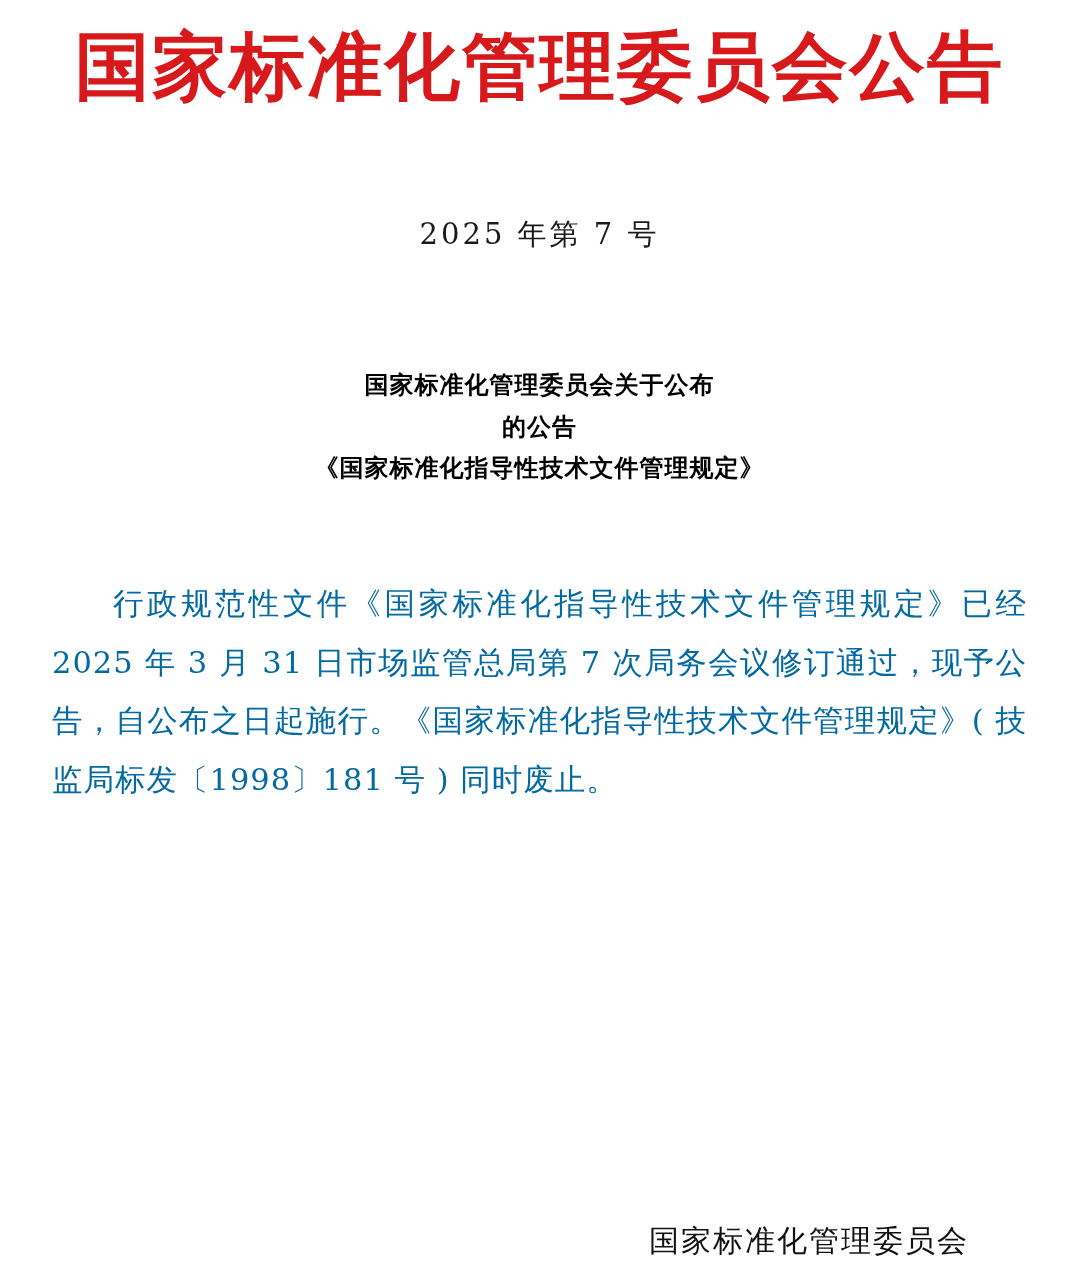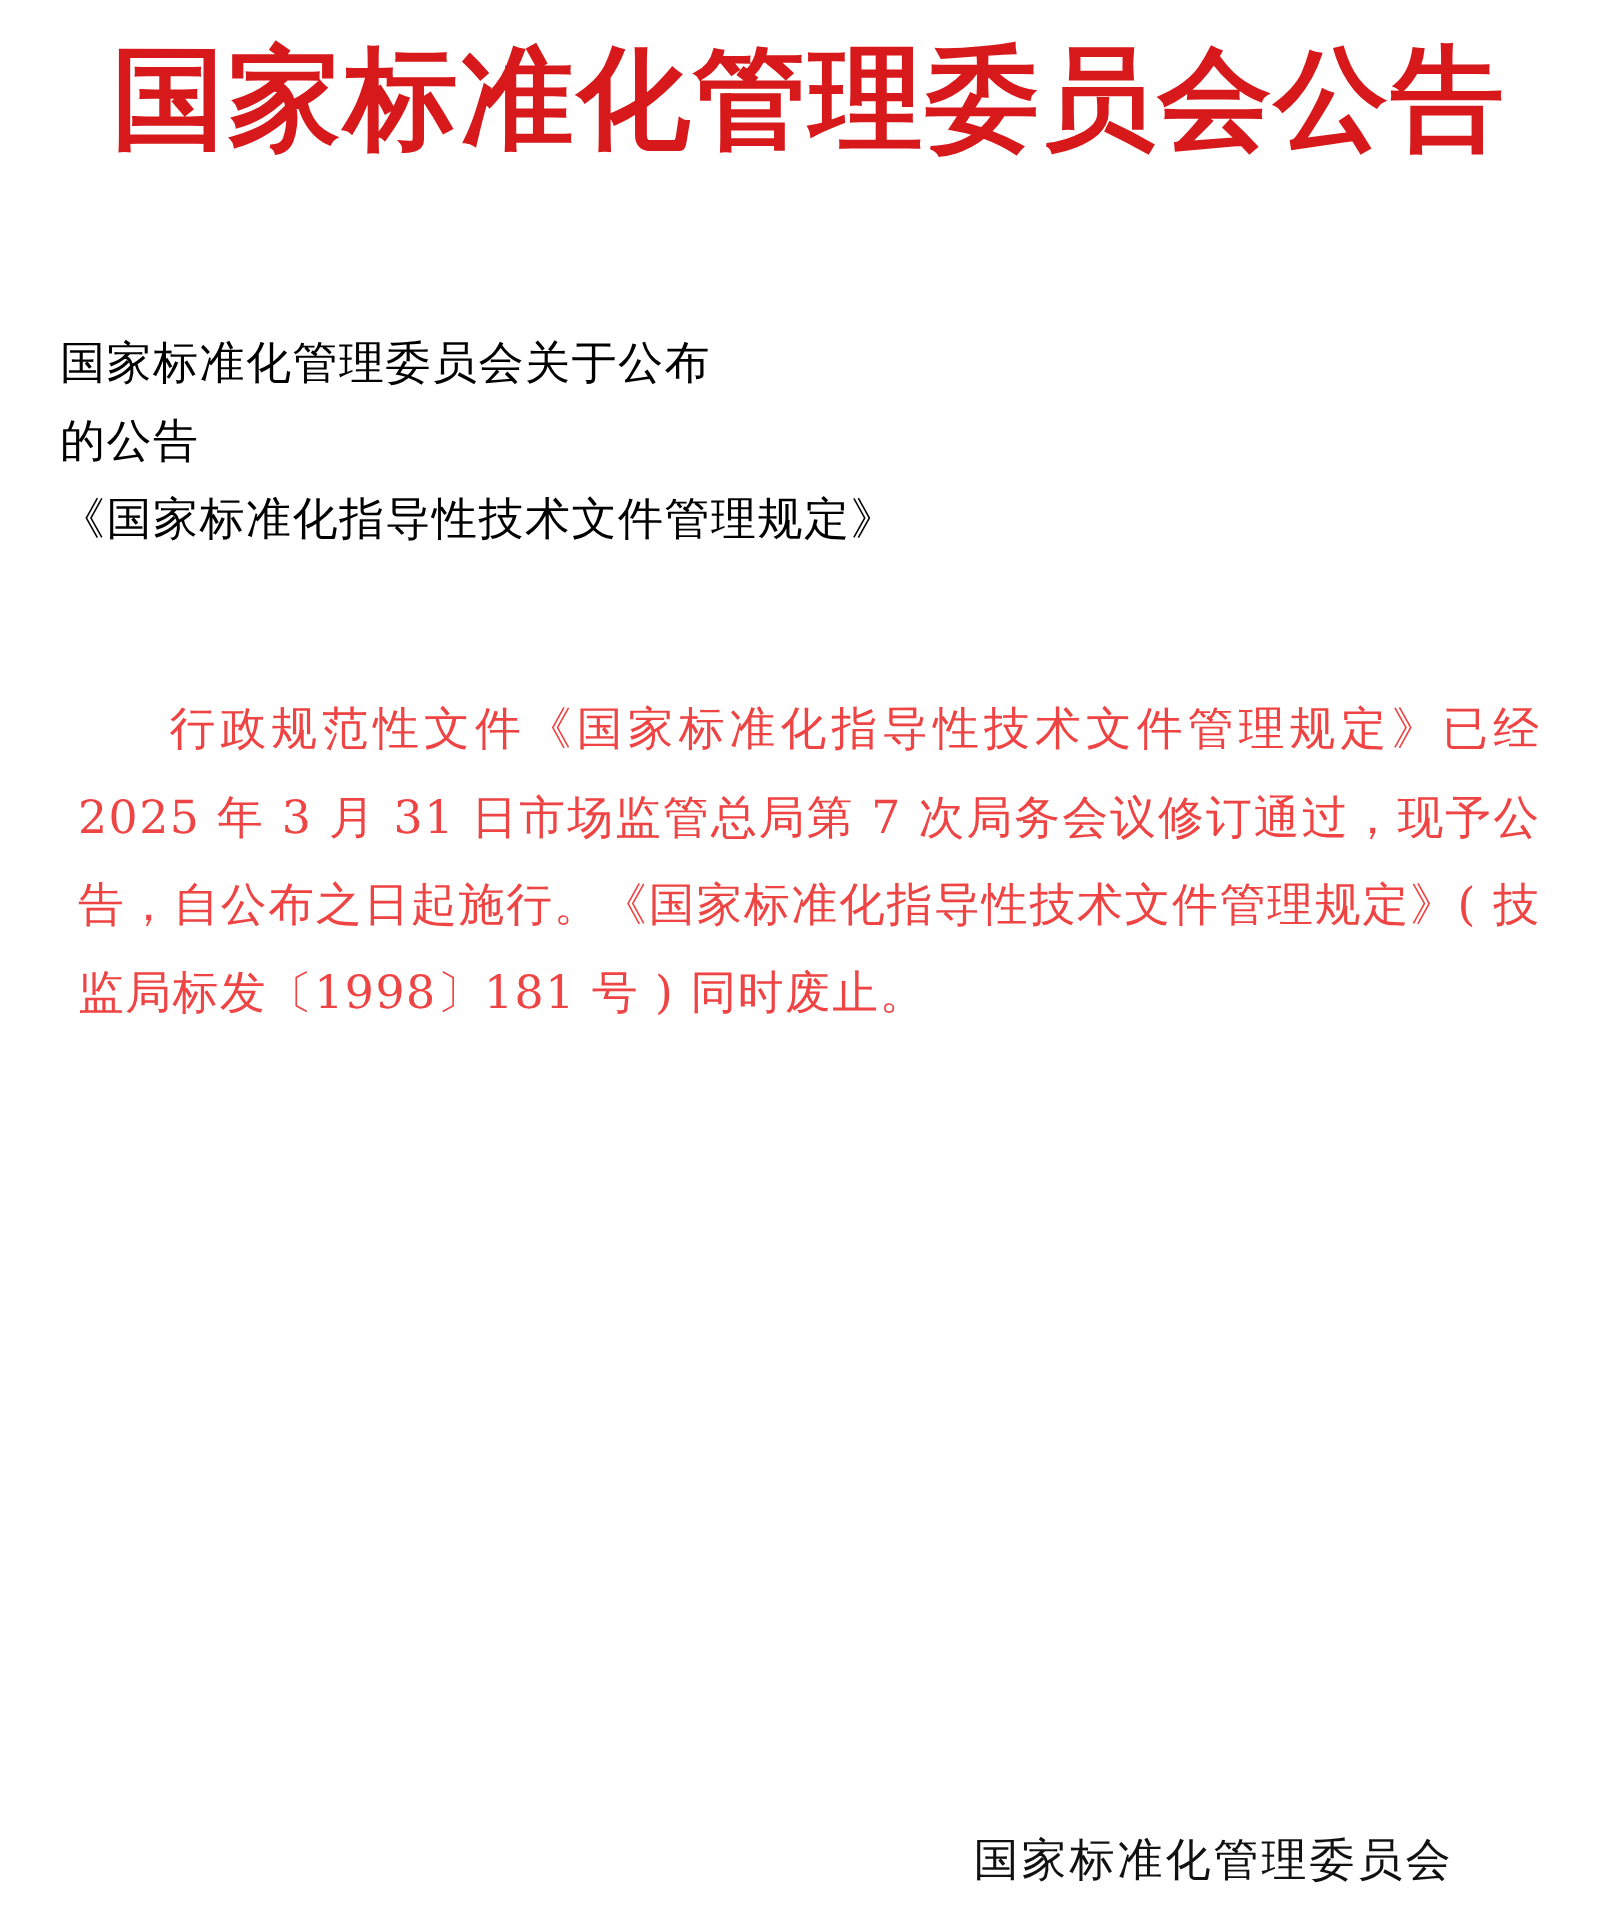--- a/index.html
+++ b/index.html
@@ -42,42 +42,43 @@
   .issue-no {
     text-align: center;
     font-size: 29px;
     letter-spacing: 3px;
     margin-top: 108px;
     color: #1a1a1a;
   }
 
   
   .doc-title {
+    text-align: center;
     font-family: "DejaVu Sans", "Liberation Sans", sans-serif;
-    font-weight: normal;
-    font-size: 30px;
+    font-weight: bold;
+    font-size: 24px;
     line-height: 1.72;
     letter-spacing: 1px;
     margin-top: 110px;
     color: #000000;
   }
   .doc-title .line {
     display: block;
     white-space: nowrap;
   }
 
   
   .body-text {
     margin-top: 86px;
     font-size: 30.5px;
     line-height: 1.92;
     letter-spacing: 1.0px;
     text-align: justify;
     text-justify: inter-ideograph;
-    color: #ef4444;
+    color: #0369a1;
     padding: 0 12px;
   }
   .body-text p {
     margin: 0;
     text-indent: 2em;
   }
 
   
   .signature {
     position: absolute;
@@ -92,20 +93,21 @@
   .signature .issuer { display: block; white-space: nowrap; }
   .signature .date { display: block; white-space: nowrap; }
 </style>
 </head>
 <body>
 
 <div class="page">
 
   <div class="masthead">国家标准化管理委员会公告</div>
 
+  <div class="issue-no">2025 年第 7 号</div>
 
   <div class="doc-title">
     <span class="line">国家标准化管理委员会关于公布</span>
     <span class="line">的公告</span>
     <span class="line">《国家标准化指导性技术文件管理规定》</span>
   </div>
 
   <div class="body-text">
     <p>行政规范性文件《国家标准化指导性技术文件管理规定》已经 2025 年 3 月 31 日市场监管总局第 7 次局务会议修订通过，现予公告，自公布之日起施行。《国家标准化指导性技术文件管理规定》( 技监局标发〔1998〕181 号 ) 同时废止。</p>
   </div>

